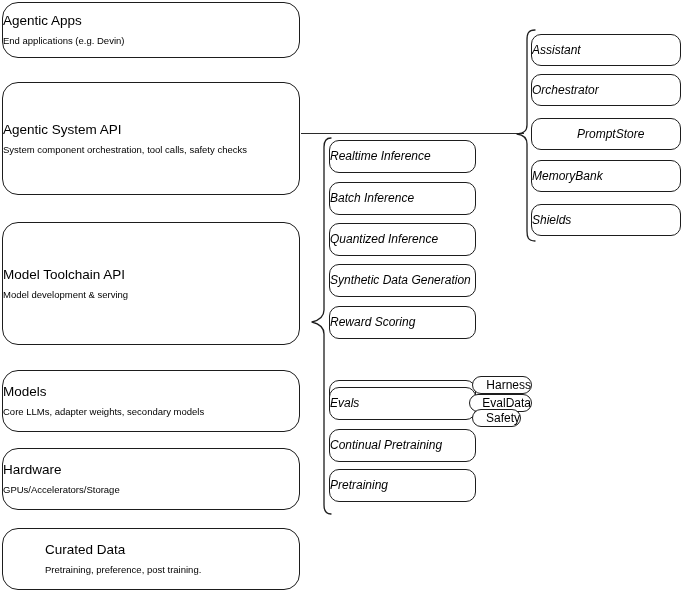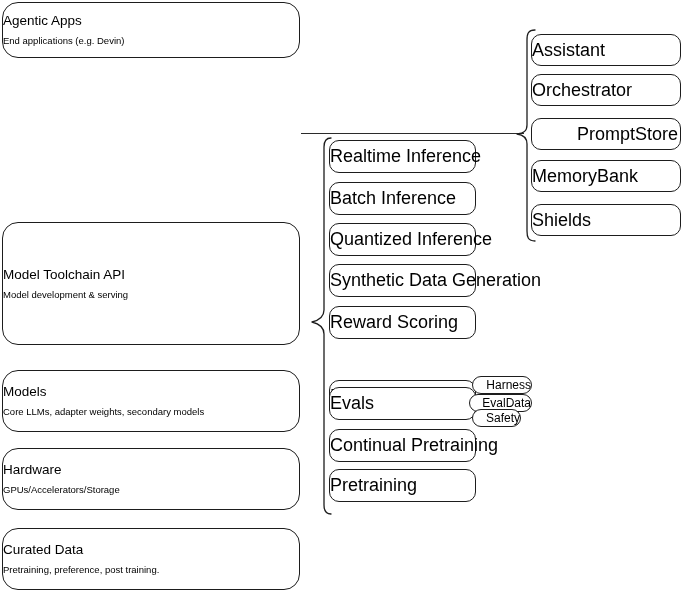--- a/index.html
+++ b/index.html
@@ -52,22 +52,23 @@
     left: 2px;
     width: 298px;
   }
 
   
   .item-box {
     border-radius: 10px;
     height: 33px;
   }
   .item-box .title {
-    font-size: 18px;
+    font-size: 12px;
     font-weight: 400;
+    font-style: italic;
   }
   .mid-box { left: 329px; width: 147px; }
   .right-box { left: 531px; width: 150px; height: 32px; }
 
   
   .pill {
     position: absolute;
     box-sizing: border-box;
     border: 1.3px solid #1d1d1d;
     border-radius: 999px;
@@ -106,37 +107,41 @@
 </head>
 <body>
 
 <div id="canvas">
 
   <div class="box layer-box" style="top:2px; height:56px;">
     <div class="title">Agentic Apps</div>
     <div class="subtitle">End applications (e.g. Devin)</div>
   </div>
 
+  <div class="box layer-box" style="top:82px; height:113px;">
+    <div class="title">Agentic System API</div>
+    <div class="subtitle">System component orchestration, tool calls, safety checks</div>
+  </div>
 
   <div class="box layer-box" style="top:222px; height:123px;">
     <div class="title">Model Toolchain API</div>
     <div class="subtitle">Model development &amp; serving</div>
   </div>
 
   <div class="box layer-box" style="top:370px; height:62px;">
     <div class="title">Models</div>
     <div class="subtitle">Core LLMs, adapter weights, secondary models</div>
   </div>
 
   <div class="box layer-box" style="top:448px; height:62px;">
     <div class="title">Hardware</div>
     <div class="subtitle">GPUs/Accelerators/Storage</div>
   </div>
 
-  <div class="box layer-box" style="top:528px; height:62px;">
+  <div class="box layer-box" style="top:528px; height:62px;padding-left:42px;">
     <div class="title">Curated Data</div>
     <div class="subtitle">Pretraining, preference, post training.</div>
   </div>
 
   <div class="connector" style="left:301px; top:133px; width:223px;"></div>
 
   <svg class="bracket" style="left:309px; top:136px;" width="26" height="384" viewBox="0 0 26 384">
     <path d="M 22 2
              C 16 2, 15 6, 15 11
              L 15 174

